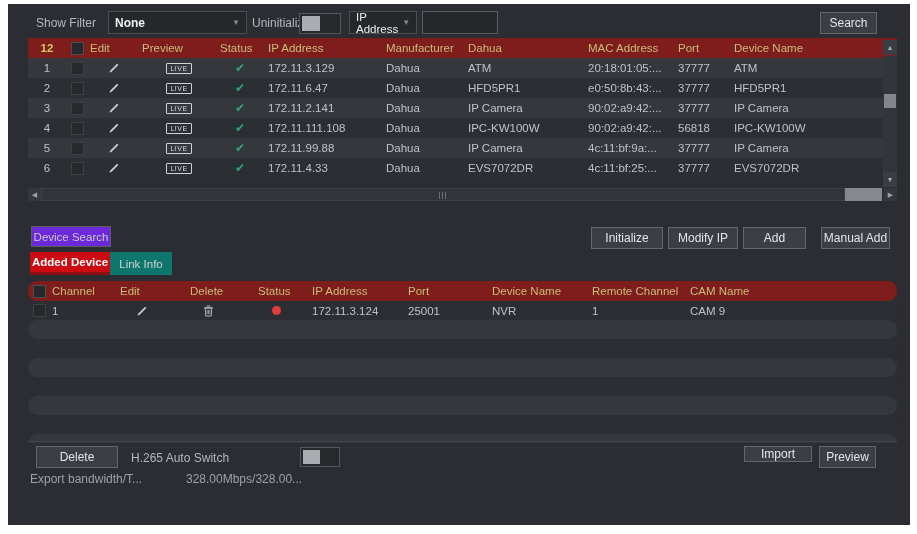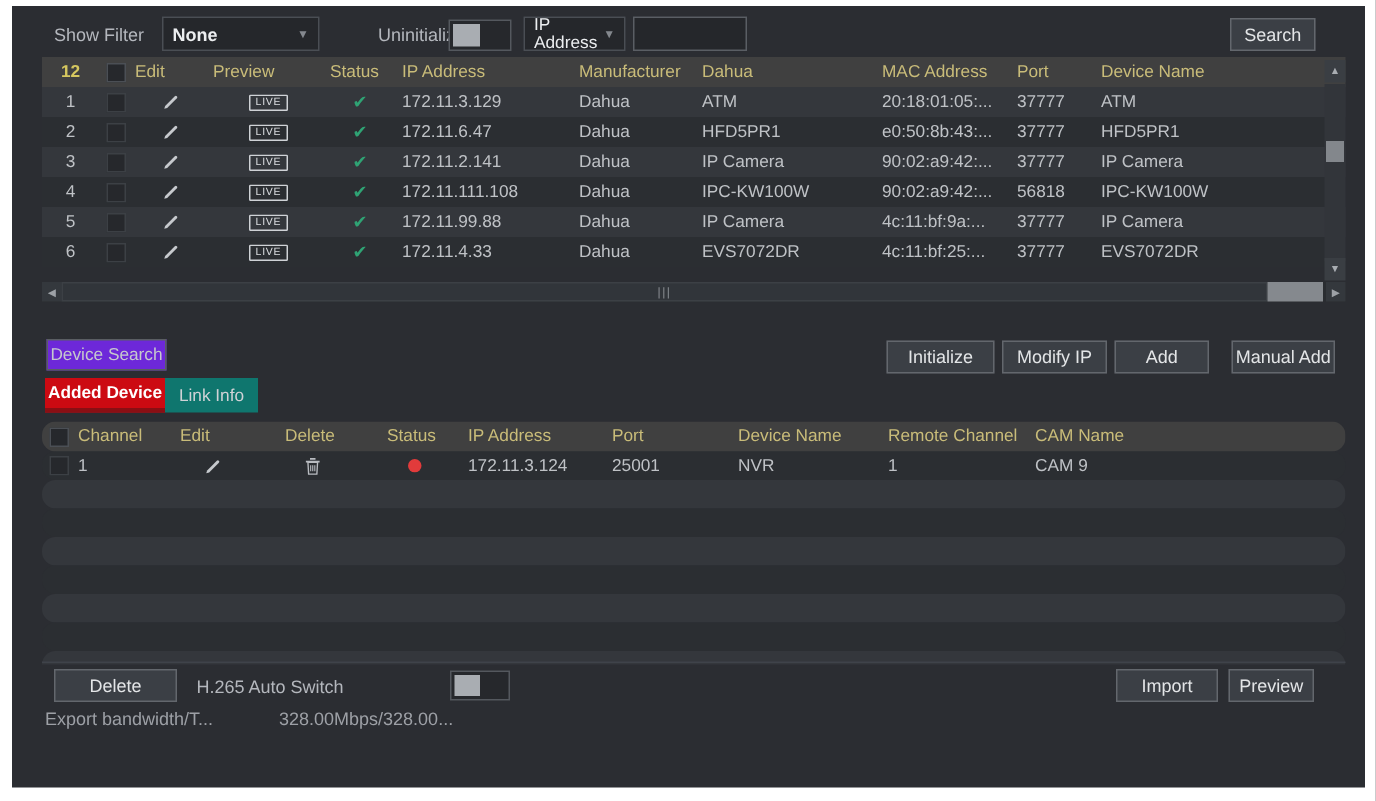--- a/index.html
+++ b/index.html
@@ -16,21 +16,21 @@
   .select .arr { color:#84888e; font-size:8px; margin-left:4px; }
   .txtinput { position:absolute; background:#25272b; border:1px solid #5a5e64; color:#e3e5e7;
               font-size:12px; padding:0 5px; outline:none; }
   .toggle { position:absolute; width:42px; height:21px; background:#26282c; border:1px solid #54585e; }
   .toggle .knob { position:absolute; left:2px; top:2px; width:18px; height:15px; background:#a9adb2; }
   .cbx { width:13px; height:13px; background:#26282c; border:1px solid #4b4f55; }
   .cbx.dim { border-color:#3c4045; }
   
   .t1 { position:absolute; left:28px; top:38px; width:869px; }
   .trow { display:flex; height:20px; align-items:center; font-size:11.5px; color:#bfc2c6; }
-  .thead { background:#404040; color:#c9bc79; }
+  .thead { background:#7f1d1d; color:#c9bc79; }
   .r-light { background:#34373c; }
   .r-dark { background:#2b2e32; }
   .c { display:flex; align-items:center; overflow:hidden; white-space:nowrap; }
   .c.ctr { justify-content:center; }
   .c.txt { padding-left:6px; }
   .w-num{width:38px} .w-chk{width:22px} .w-edit{width:52px} .w-prev{width:78px} .w-stat{width:44px}
   .w-ip{width:118px} .w-man{width:82px} .w-type{width:120px} .w-mac{width:90px} .w-port{width:56px}
   .w-name{flex:1}
   .hl { padding-left:2px; justify-content:flex-start; }
   .count { color:#d5c75f; font-weight:bold; }
@@ -69,21 +69,21 @@
   .divider { position:absolute; left:28px; top:441px; width:869px; height:1px; background:#3f434a; }
   .residue { position:absolute; top:472px; color:#9da0a6; font-size:12px; }
 </style>
 </head>
 <body>
 
 <div class="screen">
   <div class="panel"></div>
 
   <span class="abs lbl" style="left:36px; top:16px;">Show Filter</span>
-  <div class="select" style="left:108px; top:11px; width:105px; height:23px;">
+  <div class="select" style="left:108px; top:11px; width:139px; height:23px;">
     <span class="val">None</span>
     <span class="arr">▼</span>
   </div>
   <span class="abs lbl" style="left:252px; top:16px;">Uninitialized</span>
   <div class="toggle" style="left:299px; top:13px;">
     <div class="knob"></div>
   </div>
   <div class="select" style="left:349px; top:11px; width:68px; height:23px;">
     <span class="val" style="font-weight:normal; font-size:11.5px;">IP Address</span>
     <span class="arr">▼</span>
@@ -336,17 +336,17 @@
     <div class="trow r-light"></div>
   </div>
 
   <div class="divider"></div>
 
   <div class="btn" style="left:36px; top:446px; width:82px; height:22px;">Delete</div>
   <span class="abs lbl" style="left:131px; top:451px;">H.265 Auto Switch</span>
   <div class="toggle" style="left:300px; top:447px; width:40px; height:20px;">
     <div class="knob" style="width:17px; height:14px;"></div>
   </div>
-  <div class="btn" style="left:744px; top:446px; width:68px; height:22px;">Import</div>
+  <div class="btn" style="left:744px; top:446px; width:68px; height:16px;">Import</div>
   <div class="btn" style="left:819px; top:446px; width:57px; height:22px;">Preview</div>
   <span class="residue" style="left:30px;">Export bandwidth/T...</span>
   <span class="residue" style="left:186px;">328.00Mbps/328.00...</span>
 </div>
 
 </body></html>

